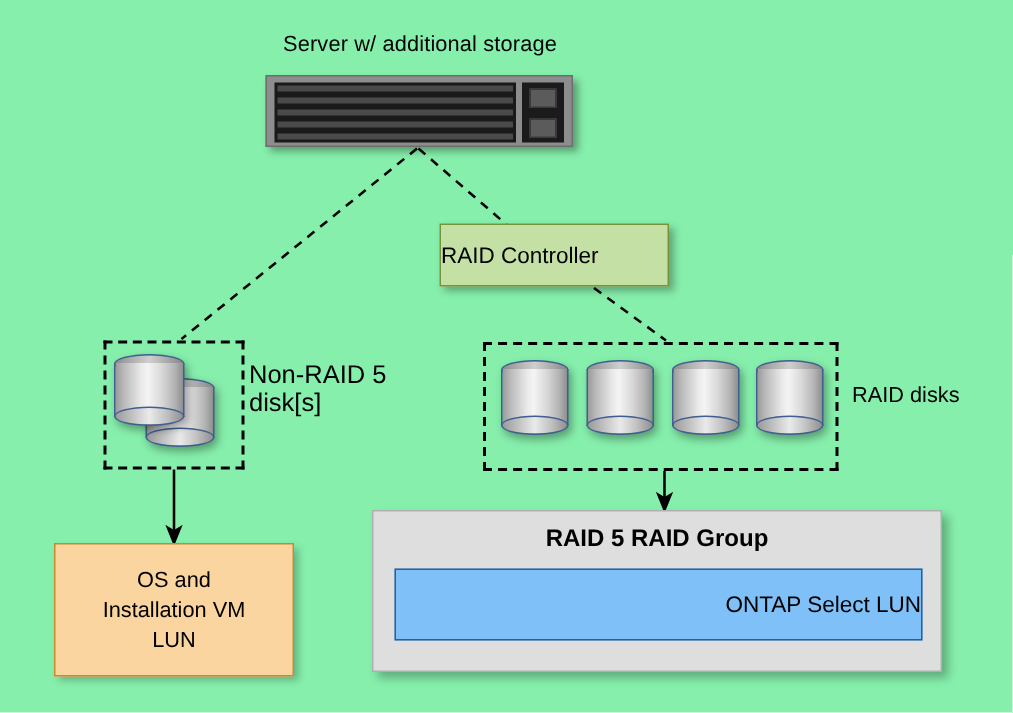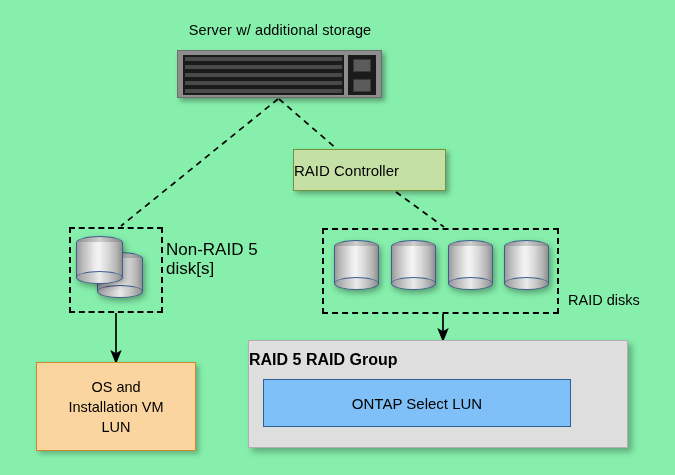--- a/index.html
+++ b/index.html
@@ -132,21 +132,20 @@
   #nonraid-label {
     left: 166px; top: 240px;
     font-size: 17px; color: #000000;
     line-height: 19px;
     white-space: nowrap;
   }
   #raiddisks-label {
     left: 568px; top: 256px;
     font-size: 14.5px; color: #000000;
     white-space: nowrap;
-    margin-top: 36px;
   }
 
   
   #os-lun-box {
     left: 36px; top: 362px; width: 160px; height: 89px;
     background: #fbd5a0;
     border: 1px solid #c98a2e;
     box-sizing: border-box;
     display: flex;
     flex-direction: column;
@@ -162,34 +161,35 @@
   #raid-group-box {
     left: 248px; top: 340px; width: 380px; height: 108px;
     background: #dededf;
     border: 1px solid #b0b0b0;
     box-sizing: border-box;
     box-shadow: 4px 4px 6px rgba(0,0,0,0.28);
   }
   #raid-group-title {
     position: absolute;
     left: 0; right: 0; top: 10px;
+    text-align: center;
     font-size: 16px;
     font-weight: bold;
     color: #000000;
   }
   #ontap-lun-box {
     position: absolute;
     left: 14px; top: 38px;
-    width: 308px; height: 48px;
+    width: 352px; height: 48px;
     background: #7ec0f7;
     border: 1.5px solid #2c5f94;
     box-sizing: border-box;
     display: flex;
     align-items: center;
-    justify-content: center;
+    justify-content: flex-end;
     font-size: 15px;
     color: #000000;
   }
 
   
   #connectors {
     position: absolute;
     left: 0; top: 0;
     width: 675px; height: 475px;
     pointer-events: none;

